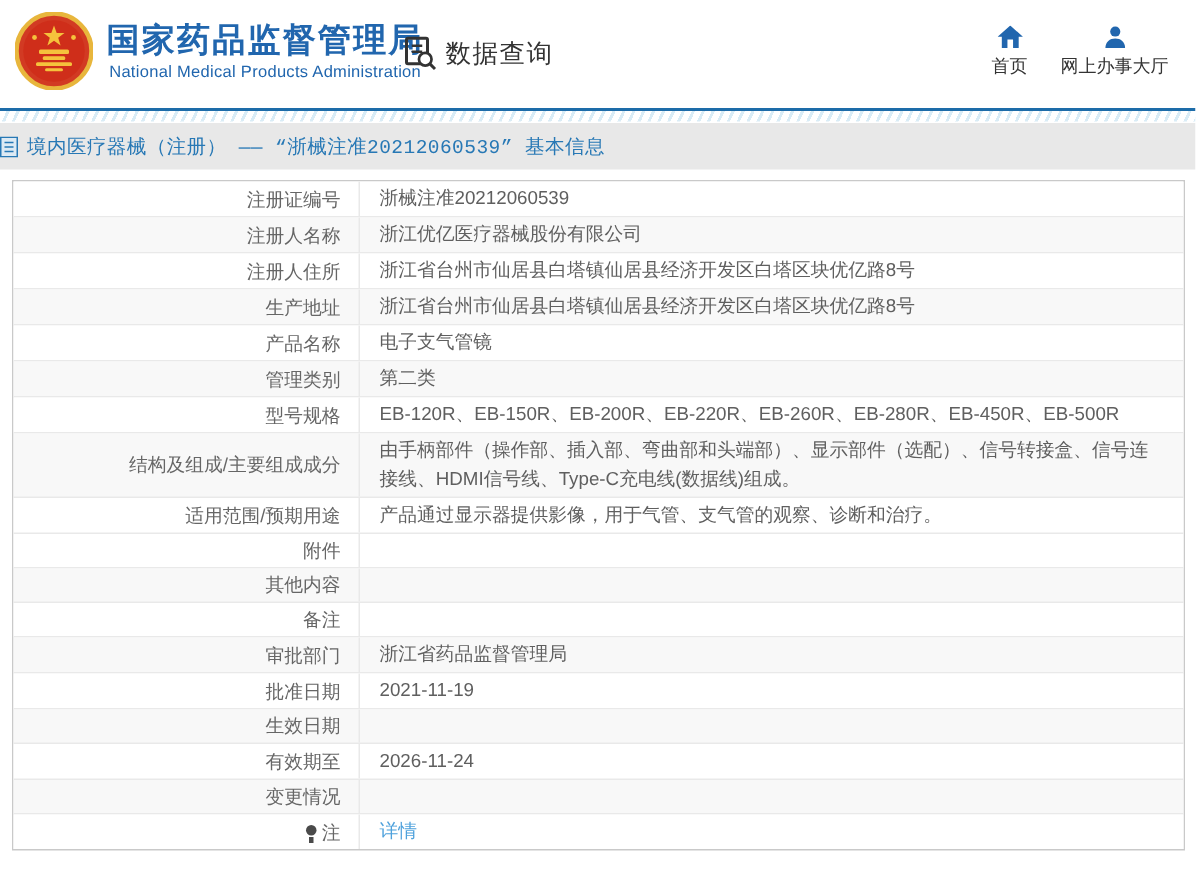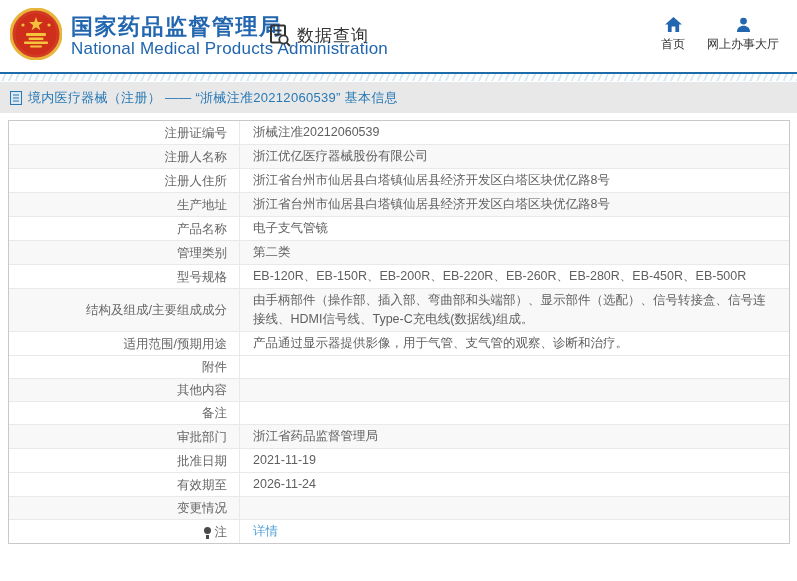--- a/index.html
+++ b/index.html
@@ -9,36 +9,36 @@
     font-family:"Liberation Sans","DejaVu Sans",sans-serif;
     -webkit-font-smoothing:antialiased;
   }
 
   
   .header { position:relative; height:72px; background:#fff; }
   .brand { position:absolute; left:10px; top:8px; display:flex; align-items:center; gap:9px; }
   .emblem { width:52px; height:52px; display:block; }
   .brand-text { display:flex; flex-direction:column; justify-content:center; }
   .brand-cn { font-size:22px; font-weight:bold; color:#2166ae; letter-spacing:1.5px; line-height:28px; }
-  .brand-en { font-size:17px; color:#2166ae; line-height:15px; letter-spacing:0.2px;text-align:center; }
+  .brand-en { font-size:11px; color:#2166ae; line-height:15px; letter-spacing:0.2px;text-align:center; }
 
   .query-group { position:absolute; left:268px; top:23px; display:flex; align-items:center; gap:5px; }
   .query-title { font-size:17px; color:#333; font-weight:500; letter-spacing:1px; }
 
   .topnav { position:absolute; right:18px; top:17px; display:flex; gap:22px; }
   .nav-item { display:flex; flex-direction:column; align-items:center; gap:4px; cursor:pointer; }
   .nav-label { font-size:12px; color:#333; white-space:nowrap; }
 
   .header-line { height:2px; background:#1d6ca9; }
   .stripe-band { height:7px;
     background:repeating-linear-gradient(115deg,#ffffff 0 4px,#d9ecf6 4px 6px); }
 
   
   .breadcrumb-bar { height:31px; background:#e8e8e8; display:flex; align-items:center;
-    padding-left:10px; gap:6px; margin-top:1px; }
+    gap:6px; margin-top:1px;font-family:Liberation Mono, monospace; }
   .breadcrumb-text { font-size:13px; color:#2778b5; letter-spacing:0.3px; }
 
   
   .table-wrap { margin:7px 7px 0 8px; border:1px solid #c9c9c9; }
   .trow { display:flex; align-items:stretch; border-bottom:1px solid #e9e9e9; background:#fff; }
   .trow:last-child { border-bottom:none; }
   .trow.alt { background:#f8f8f8; }
   .tlabel { width:231px; border-right:1px solid #e9e9e9; display:flex; align-items:center;
     justify-content:flex-end; padding:2px 12px; font-size:12.5px; color:#666;
     line-height:18px; text-align:right; }
@@ -210,20 +210,26 @@
       </div>
   </div>
 
   <div class="trow">
     <div class="tlabel">批准日期</div>
     <div class="tvalue">
         <span class="inner">2021-11-19</span>
       </div>
   </div>
 
+  <div class="trow alt">
+    <div class="tlabel">生效日期</div>
+    <div class="tvalue">
+        <span class="inner"></span>
+      </div>
+  </div>
 
   <div class="trow">
     <div class="tlabel">有效期至</div>
     <div class="tvalue">
         <span class="inner">2026-11-24</span>
       </div>
   </div>
 
   <div class="trow alt">
     <div class="tlabel">变更情况</div>

